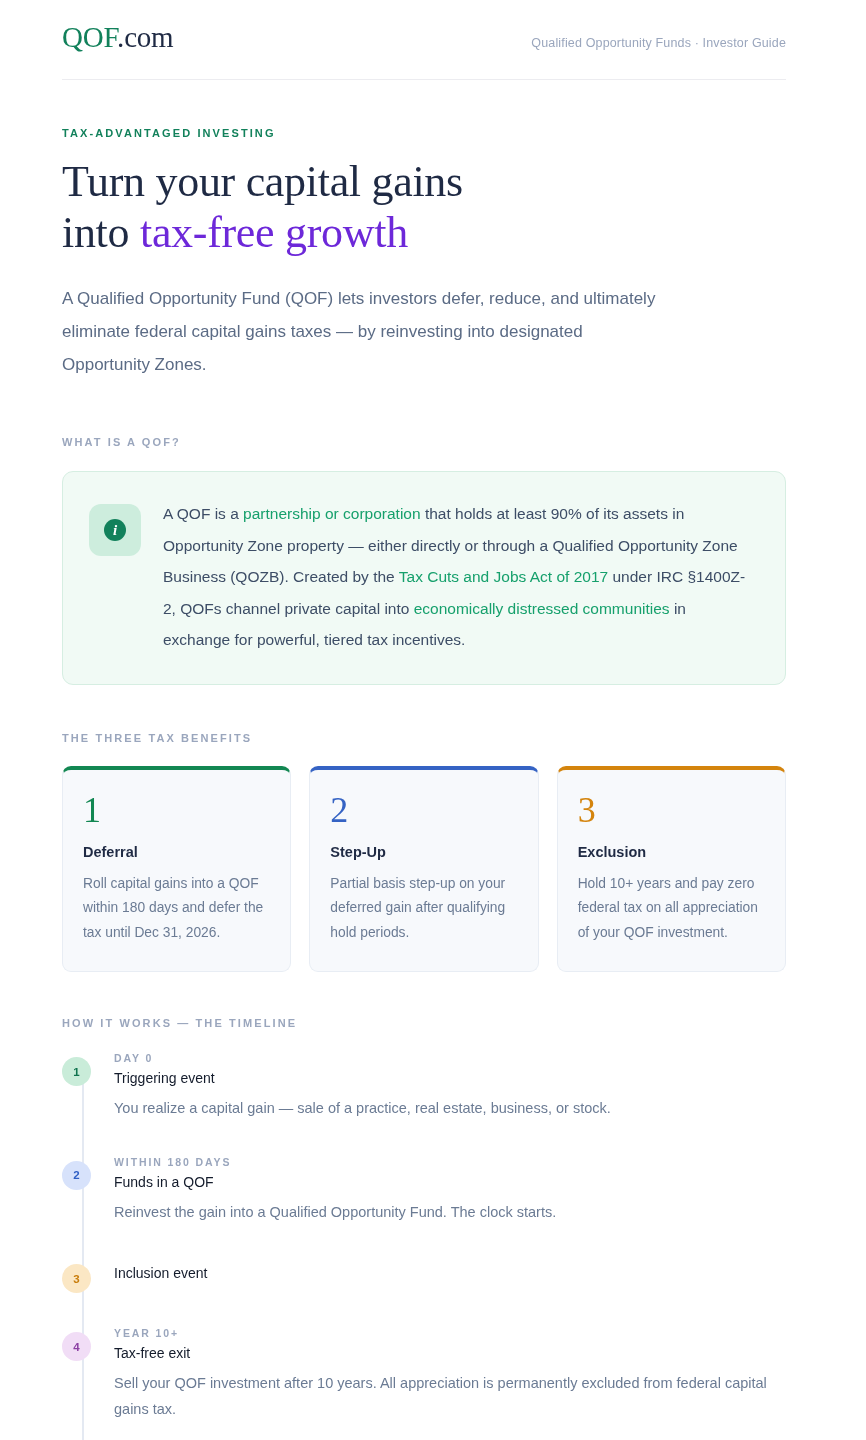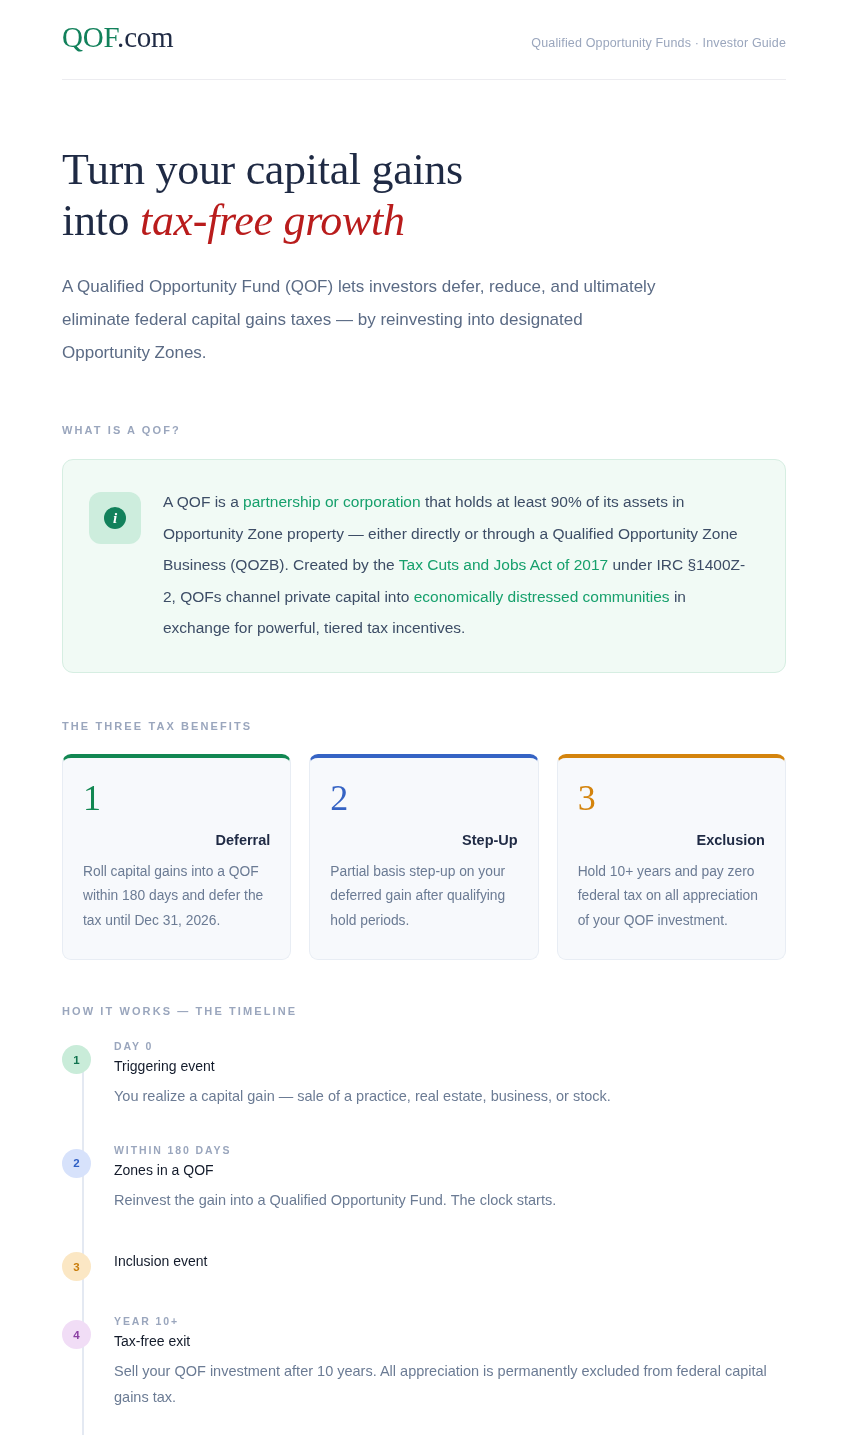--- a/index.html
+++ b/index.html
@@ -72,22 +72,21 @@
   .hero-title {
     font-family: "Liberation Serif", serif;
     font-size: 44px;
     line-height: 1.16;
     color: #1f2a44;
     font-weight: normal;
     margin-top: 17px;
     letter-spacing: -0.3px;
   }
   .hero-title .accent {
-    color: #b91c1c;
-    font-style: italic;
+    color: #6d28d9;
   }
 
   .hero-sub {
     margin-top: 25px;
     font-size: 17px;
     line-height: 1.93;
     color: #5b6b85;
     max-width: 600px;
   }
 
@@ -170,21 +169,20 @@
   }
   .card.c1 .card-num { color: #128752; }
   .card.c2 .card-num { color: #3563c4; }
   .card.c3 .card-num { color: #d4840d; }
 
   .card-title {
     font-size: 14.5px;
     font-weight: bold;
     color: #1f2a44;
     margin-bottom: 12px;
-    text-align: right;
   }
   .card-body {
     font-size: 13.8px;
     line-height: 1.78;
     color: #6b7b94;
   }
 
   
   .section-timeline { padding-top: 45px; padding-bottom: 40px; }
 
@@ -257,20 +255,21 @@
 
   <div class="site-header">
     <div class="logo">
       <span class="logo-mark">QOF</span><span class="logo-tld">.com</span>
     </div>
     <div class="header-tagline">Qualified Opportunity Funds · Investor Guide</div>
   </div>
   <div class="header-rule"></div>
 
   <div class="hero">
+    <div class="eyebrow eyebrow-accent">TAX-ADVANTAGED INVESTING</div>
     <h1 class="hero-title">
       <span>Turn your capital gains</span><br>
       <span>into </span><span class="accent">tax-free growth</span>
     </h1>
     <p class="hero-sub">A Qualified Opportunity Fund (QOF) lets investors defer, reduce, and ultimately eliminate federal capital gains taxes — by reinvesting into designated Opportunity Zones.</p>
   </div>
 
   <div class="section-what">
     <div class="eyebrow eyebrow-muted">WHAT IS A QOF?</div>
 
@@ -322,21 +321,21 @@
           <div class="tl-kicker">DAY 0</div>
           <div class="tl-title">Triggering event</div>
           <div class="tl-desc">You realize a capital gain — sale of a practice, real estate, business, or stock.</div>
         </div>
       </div>
 
       <div class="tl-item">
         <div class="tl-dot d2">2</div>
         <div class="tl-body">
           <div class="tl-kicker">WITHIN 180 DAYS</div>
-          <div class="tl-title">Zones in a QOF</div>
+          <div class="tl-title">Funds in a QOF</div>
           <div class="tl-desc">Reinvest the gain into a Qualified Opportunity Fund. The clock starts.</div>
         </div>
       </div>
 
       <div class="tl-item">
         <div class="tl-dot d3">3</div>
         <div class="tl-body">
           <div class="tl-title">Inclusion event</div>
         </div>
       </div>

